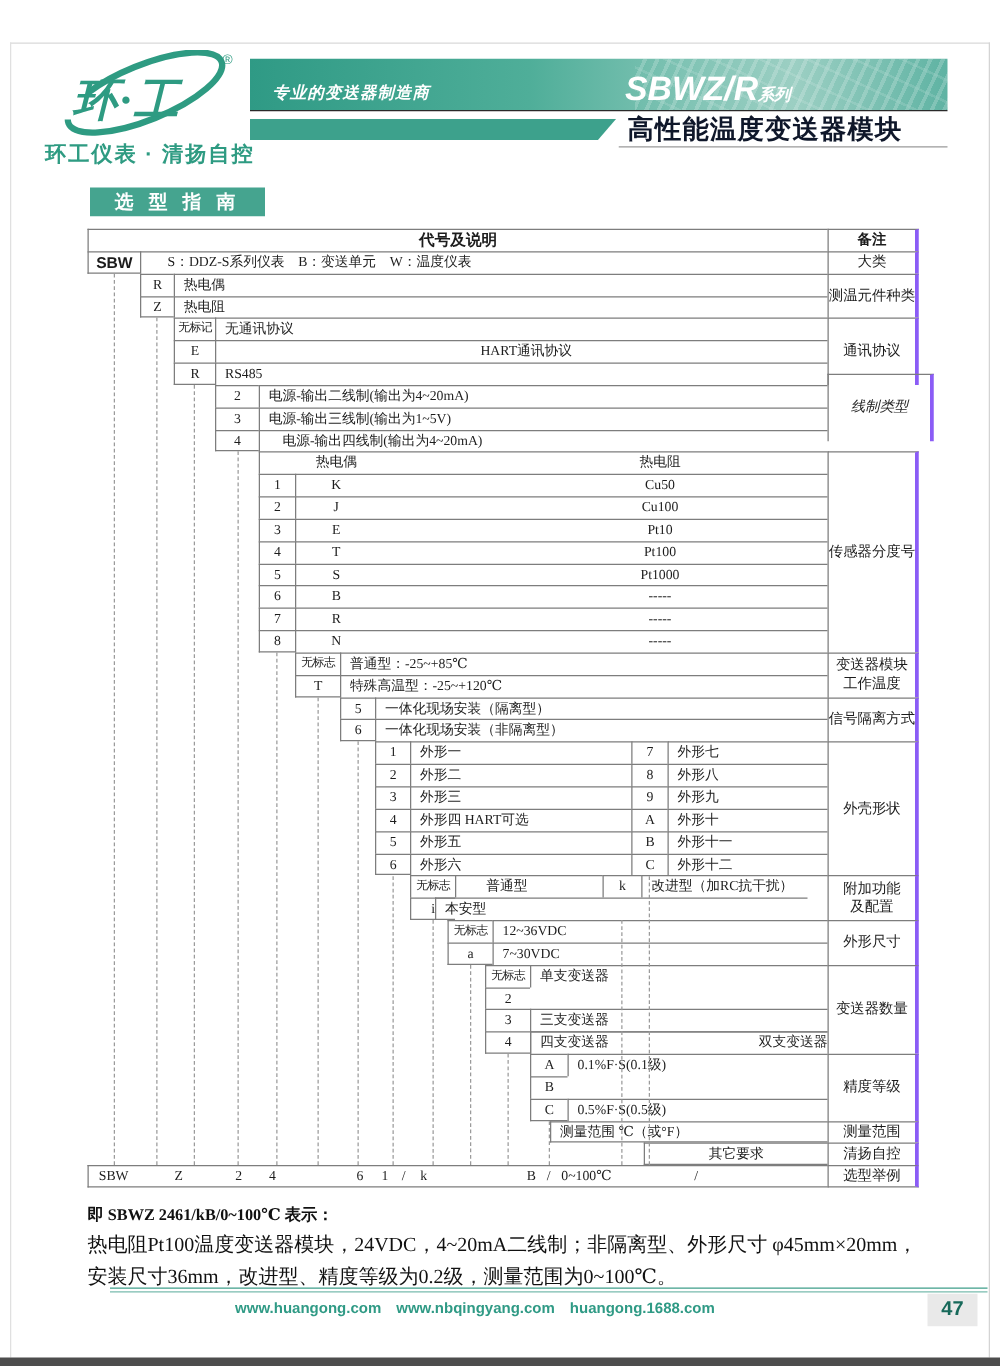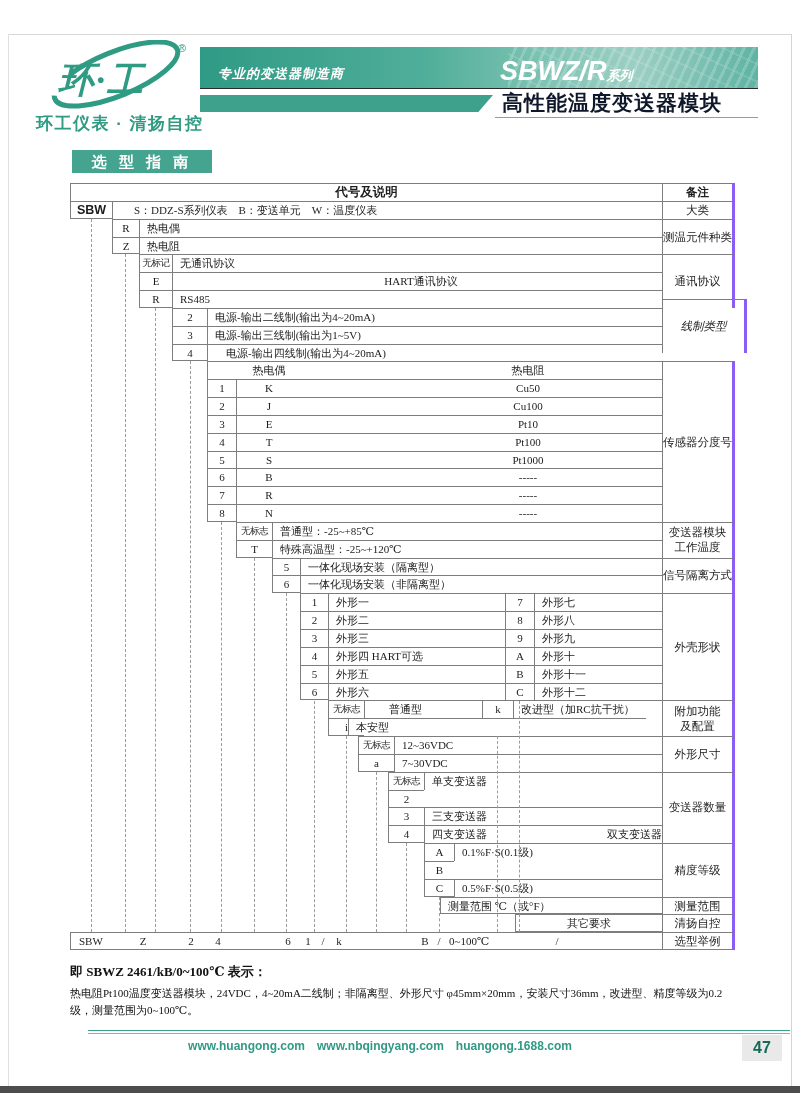--- a/index.html
+++ b/index.html
@@ -50,21 +50,21 @@
   .hdr{font-weight:bold;font-size:12.5px;font-family:"Liberation Sans",sans-serif;}
   .sm{font-size:9.5px;letter-spacing:-0.5px;}
   .cspan{position:absolute;text-align:center;line-height:17.8px;}
   .rc{display:flex;align-items:center;justify-content:center;text-align:center;
       white-space:pre-line;line-height:1.3;font-size:11.5px;font-family:"Liberation Sans",sans-serif;}
   .dash{position:absolute;width:0;border-left:1px dashed #9b9b9b;}
 
   
   .note{left:70px;top:963px;width:672px;font-family:"Liberation Serif","DejaVu Serif",serif;color:#111;}
   .note-title{font-size:13px;font-weight:bold;margin-bottom:4px;}
-  .note-body{font-size:11px;line-height:1.55;}
+  .note-body{font-size:16px;line-height:1.55;}
   .foot-line1{left:88px;top:1030px;width:702px;height:0;border-top:1px solid #3f9e8a;}
   .foot-line2{left:88px;top:1033px;width:702px;height:0;border-top:1px solid #79bcae;}
   .foot-urls{left:0;top:1038px;width:760px;text-align:center;font-size:12px;font-weight:bold;color:#2f9a85;}
   .page-box{left:742px;top:1035px;width:40px;height:26px;background:#e9e9e9;color:#17695a;
             font-size:16px;font-weight:bold;text-align:center;line-height:26px;}
 </style>
 </head>
 <body>
 
 <div class="abs frame-top"></div>

